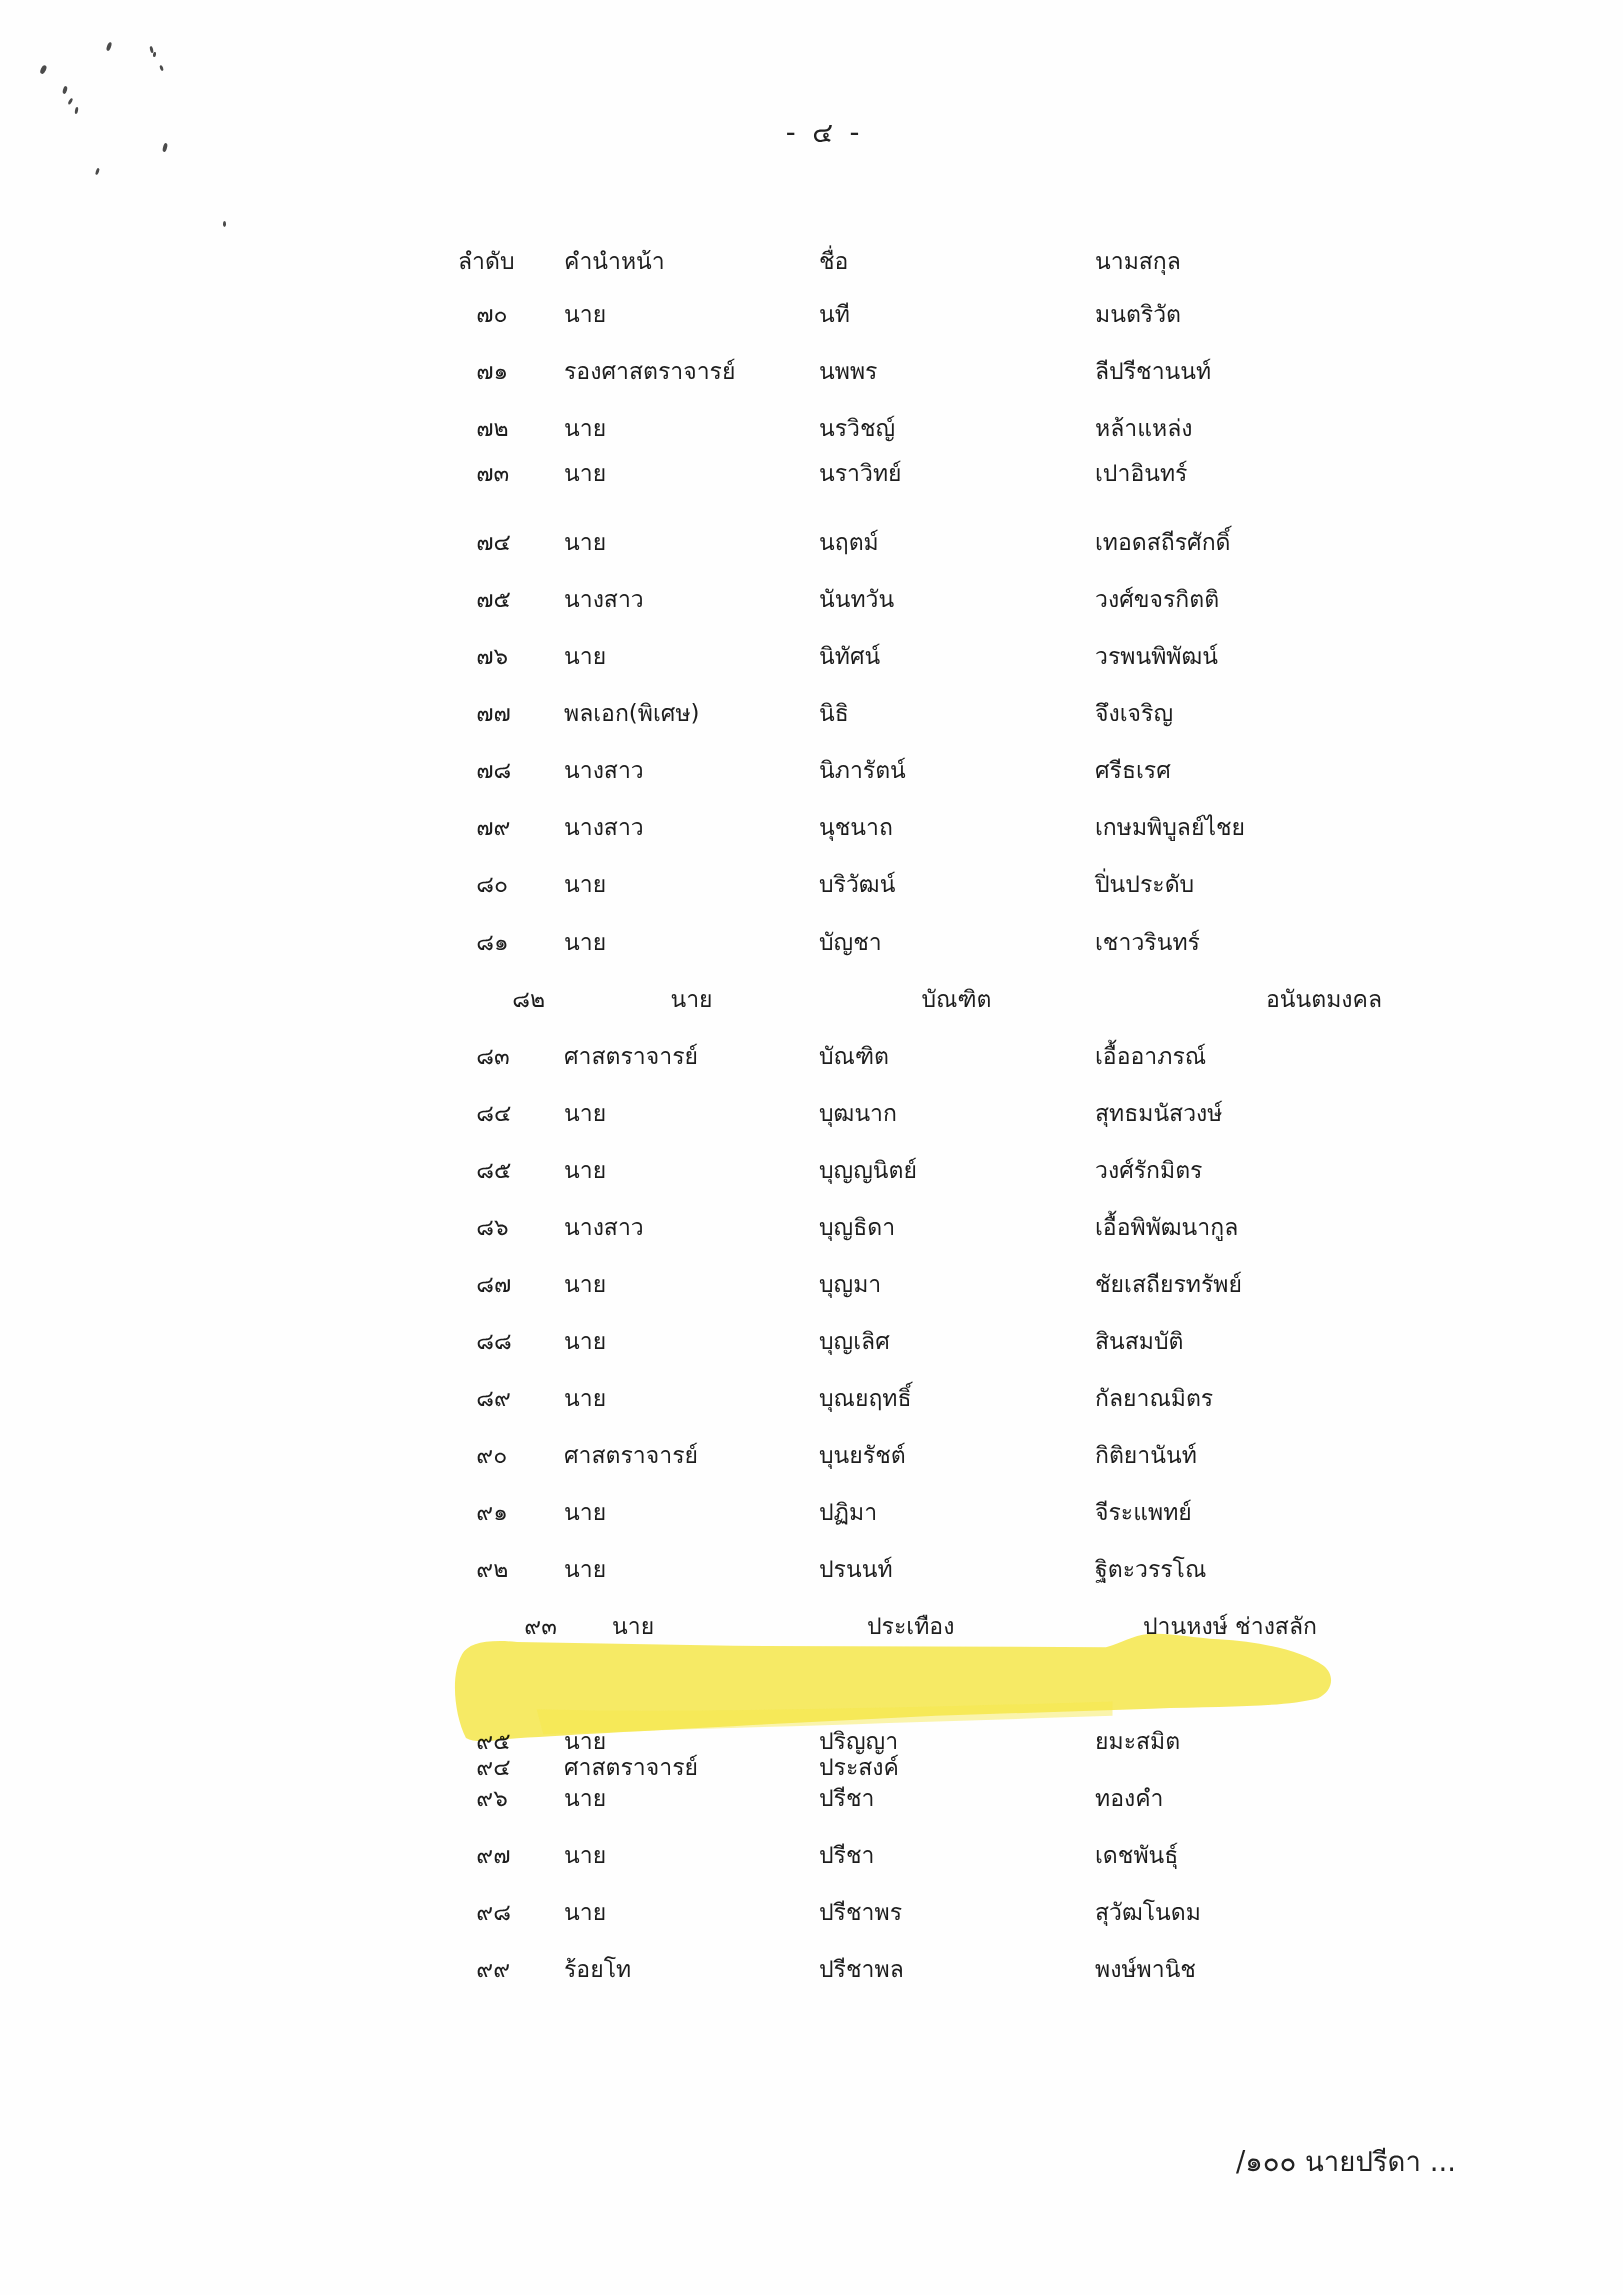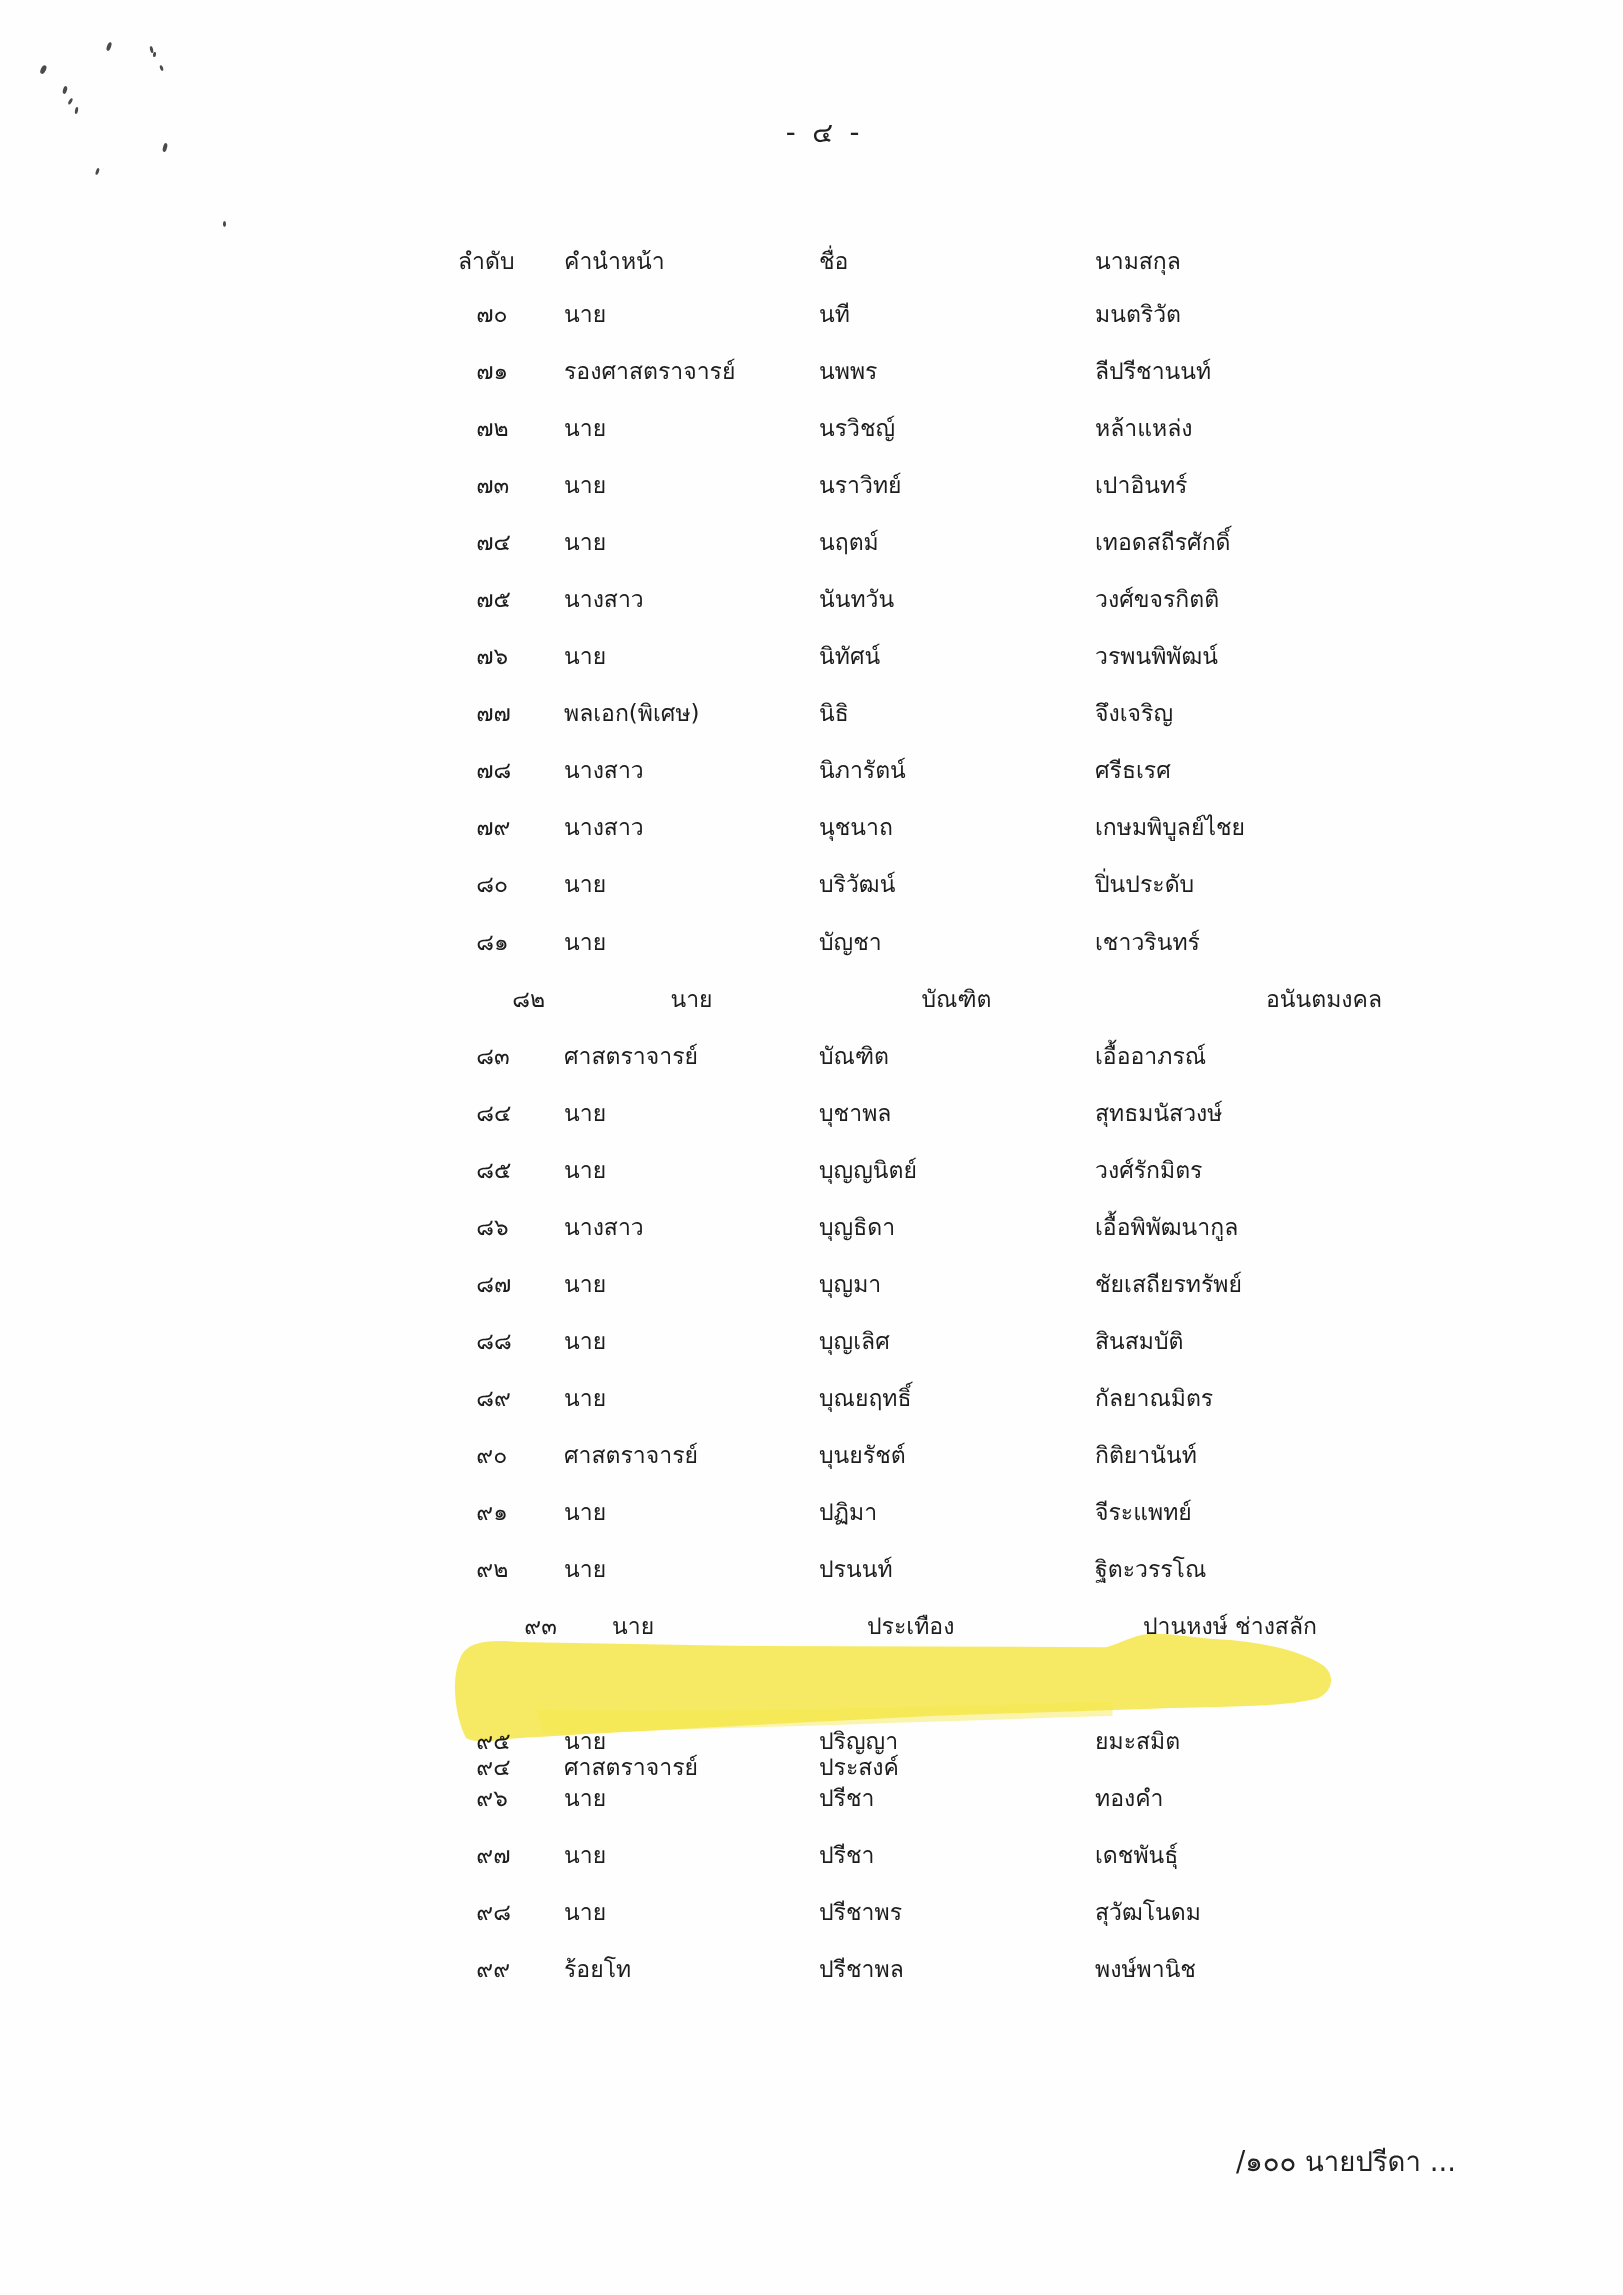--- a/index.html
+++ b/index.html
@@ -90,21 +90,21 @@
     <span class="cell c-title">รองศาสตราจารย์</span>
     <span class="cell c-first">นพพร</span>
     <span class="cell c-last">ลีปรีชานนท์</span>
   </div>
       <div class="trow row" style="top: 399px;">
     <span class="cell c-index">๗๒</span>
     <span class="cell c-title">นาย</span>
     <span class="cell c-first">นรวิชญ์</span>
     <span class="cell c-last">หล้าแหล่ง</span>
   </div>
-      <div class="trow row" style="top: 456px; padding-left: 28px;">
+      <div class="trow row" style="top: 444px; padding-left: 28px;">
     <span class="cell c-index">๗๓</span>
     <span class="cell c-title">นาย</span>
     <span class="cell c-first">นราวิทย์</span>
     <span class="cell c-last">เปาอินทร์</span>
   </div>
       <div class="trow row" style="top: 513px;">
     <span class="cell c-index">๗๔</span>
     <span class="cell c-title">นาย</span>
     <span class="cell c-first">นฤตม์</span>
     <span class="cell c-last">เทอดสถีรศักดิ์</span>
@@ -159,21 +159,21 @@
   </div>
       <div class="trow row" style="top: 1027px;">
     <span class="cell c-index">๘๓</span>
     <span class="cell c-title">ศาสตราจารย์</span>
     <span class="cell c-first">บัณฑิต</span>
     <span class="cell c-last">เอื้ออาภรณ์</span>
   </div>
       <div class="trow row" style="top: 1084px;">
     <span class="cell c-index">๘๔</span>
     <span class="cell c-title">นาย</span>
-    <span class="cell c-first">บุชาพล</span>
+    <span class="cell c-first">บุฒนาก</span>
     <span class="cell c-last">สุทธมนัสวงษ์</span>
   </div>
       <div class="trow row" style="top: 1141px;">
     <span class="cell c-index">๘๕</span>
     <span class="cell c-title">นาย</span>
     <span class="cell c-first">บุญญนิตย์</span>
     <span class="cell c-last">วงศ์รักมิตร</span>
   </div>
       <div class="trow row" style="top: 1198px;">
     <span class="cell c-index">๘๖</span>

